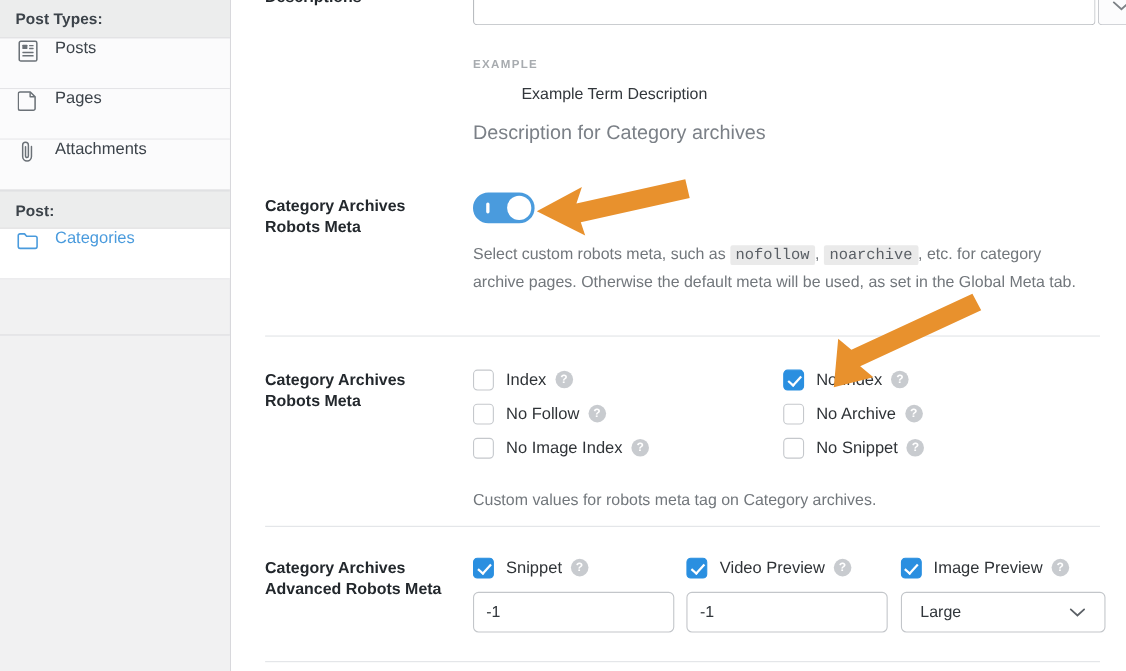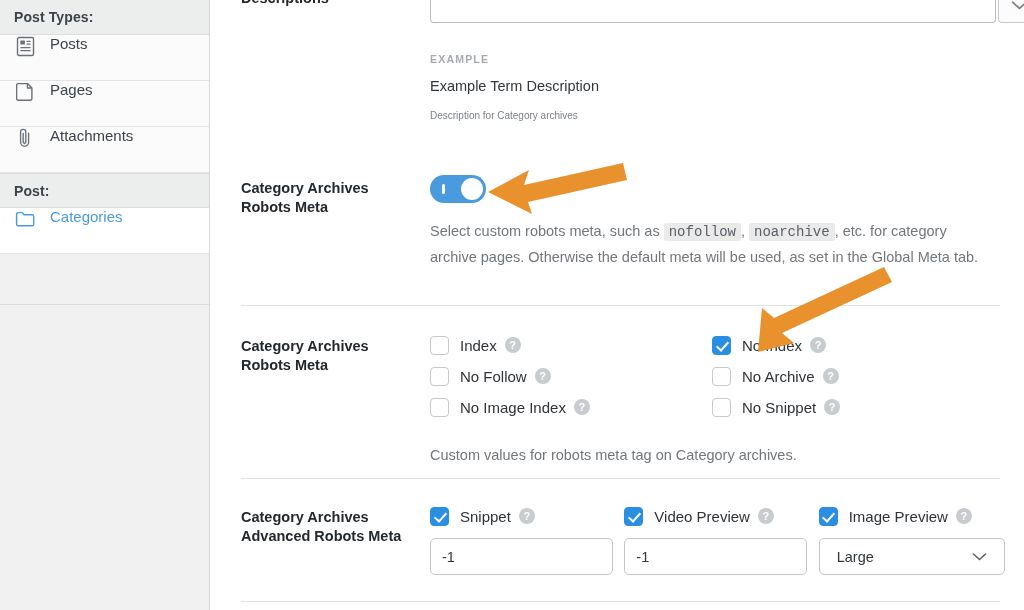--- a/index.html
+++ b/index.html
@@ -123,21 +123,21 @@
     font-size: 10.5px;
     font-weight: bold;
     letter-spacing: 1.2px;
     color: #a7abaf;
   }
   .extext {
     font-size: 14.5px;
     color: #32373c;
   }
   .exdesc {
-    font-size: 10px;
+    font-size: 18px;
     color: #7b8087;
   }
 
   
   .toggle {
     width: 56px; height: 28px;
     border-radius: 14px;
     background: #4a9bdd;
     position: relative;
     cursor: pointer;
@@ -319,21 +319,21 @@
       <div class="ta-btn" style="top:0; height:34px;">
         <svg width="17" height="11" viewBox="0 0 17 11">
           <path d="M1.6 2.2 L8.5 8.4 L15.4 2.2" stroke="#7c8186" stroke-width="1.7" fill="none" stroke-linecap="round"></path>
         </svg>
       </div>
     </div>
 
     <div class="row" style="top:53px;">
       <div class="rowbody" style="position:absolute; top:0;">
         <div class="exlabel">EXAMPLE</div>
-        <div class="extext" style="margin-top:13px;">Example Term Description</div>
+        <div class="extext" style="margin-top:13px;margin-left:44px;">Example Term Description</div>
         <div class="exdesc" style="margin-top:16px;">Description for Category archives</div>
       </div>
     </div>
 
     <div class="row" style="top:175px;">
       <div class="rowlabel" style="top:4px;">
         <span>Category Archives</span><br>
         <span>Robots Meta</span>
       </div>
       <div class="rowbody" style="position:absolute; top:0;">

